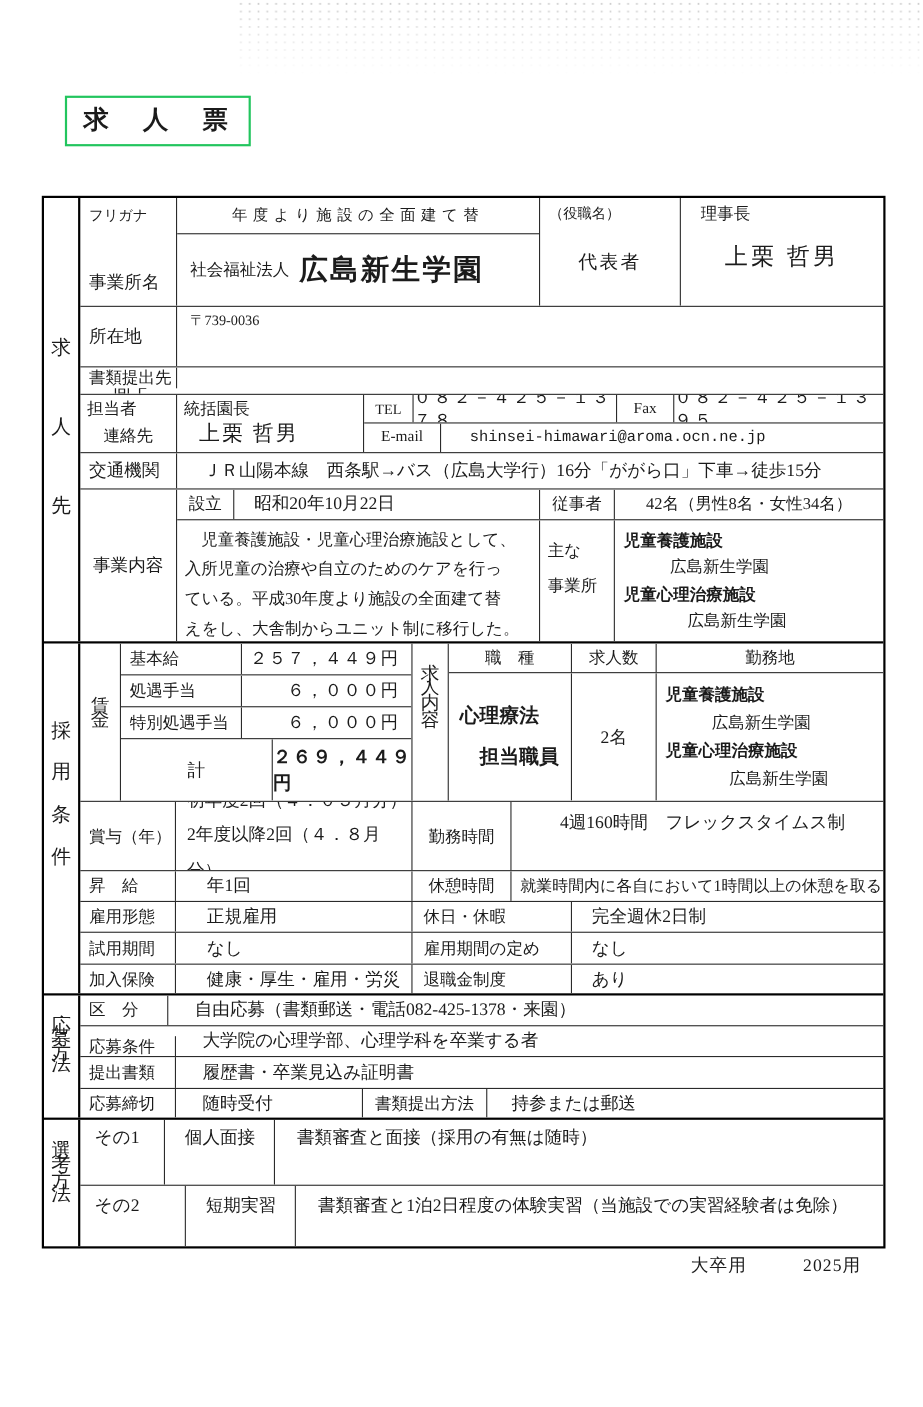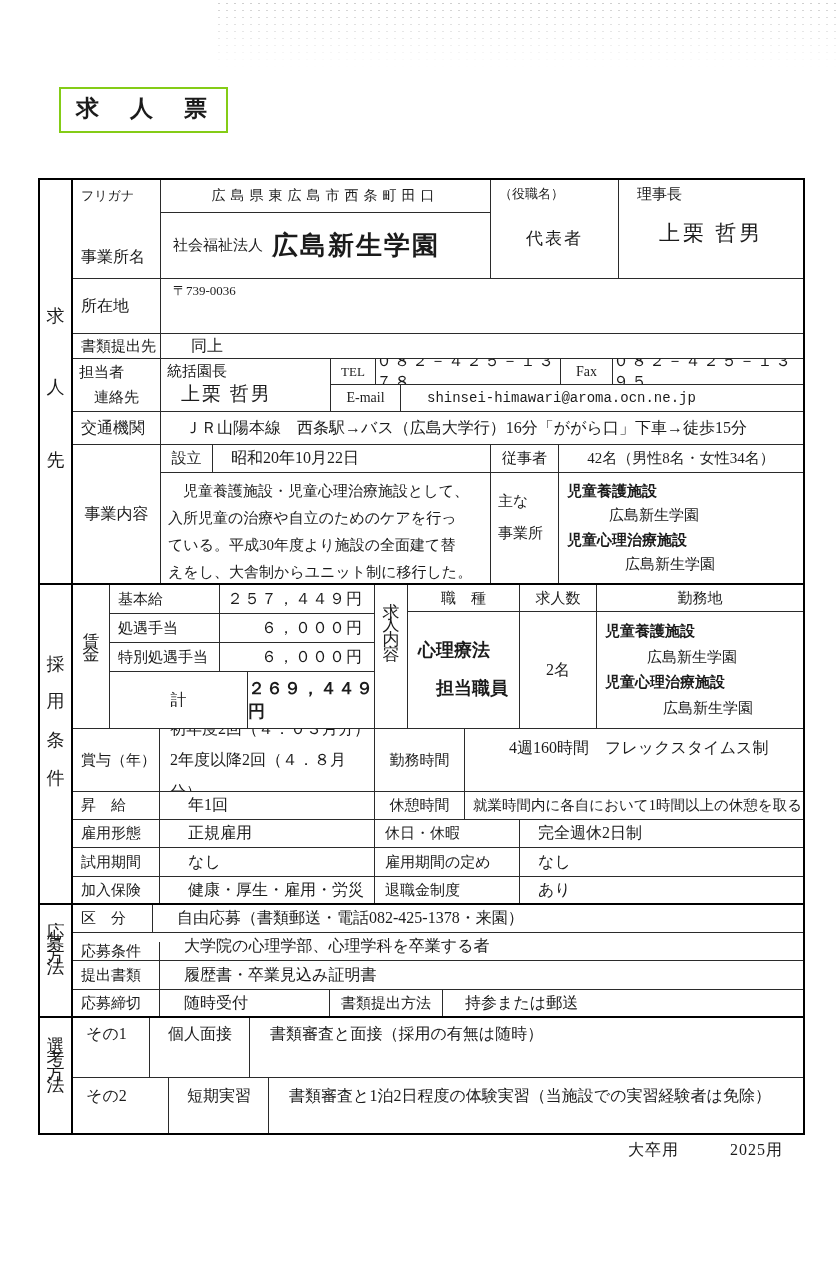--- a/index.html
+++ b/index.html
@@ -8,21 +8,21 @@
   body{ font-family:"Liberation Serif","DejaVu Serif",serif; color:var(--ink); }
   .sheet{ position:relative; width:839px; height:1279px; background:#fff; overflow:hidden; }
 
   
   .noise{ position:absolute; left:215px; top:0; width:624px; height:68px;
     background-image:radial-gradient(circle,#9a9a9a 0.8px, transparent 1.1px);
     background-size:8px 7px; opacity:.5;
     -webkit-mask-image:linear-gradient(to bottom,#000 0%,rgba(0,0,0,.55) 40%,transparent 100%);
             mask-image:linear-gradient(to bottom,#000 0%,rgba(0,0,0,.55) 40%,transparent 100%); }
 
-  .title-box{ position:absolute; left:59px; top:87px; border:2px solid #84cc16;
+  .title-box{ position:absolute; left:59px; top:87px; border:2px solid #22c55e;
     padding:4px 15px 7px 15px; font-size:23px; font-weight:700; letter-spacing:4px; }
 
   .tbl{ position:absolute; left:38px; top:178px; width:767px; height:957px;
     border:2px solid #000; display:flex; flex-direction:column; background:#fff; }
 
   .section{ display:flex; border-bottom:2px solid #000; min-height:0; }
   .section.last{ border-bottom:none; flex:1; }
   .vstrip{ width:33px; border-right:2px solid #000; display:flex; justify-content:center; overflow:hidden; }
   .vtext{ writing-mode:vertical-rl; text-orientation:upright; font-size:18px; }
   .vs1 .vtext{ letter-spacing:72px; padding-top:112px; }
@@ -82,21 +82,21 @@
         <div class="vtext">求人先</div>
       </div>
       <div class="scontent">
 
         <div class="fx bb cell" style="height:99px;">
           <div class="cell br fx col" style="width:88px; justify-content:space-between; padding:7px 8px 10px 8px;">
             <span class="small">フリガナ</span>
             <span class="val16">事業所名</span>
           </div>
           <div class="cell br fx col" style="width:330px;">
-            <div class="bb fx ac jc furi" style="height:33px;">広島県東広島市西条町田口</div>
+            <div class="bb fx ac jc furi" style="height:33px;">年度より施設の全面建て替</div>
             <div class="f1 fx ac" style="padding-left:12px;">
               <span class="corp">社会福祉法人</span>
               <span class="oname">広島新生学園</span>
             </div>
           </div>
           <div class="cell br fx col" style="width:128px; padding:5px 8px;">
             <span class="small">（役職名）</span>
             <div class="f1 fx ac jc val16" style="font-size:17px; letter-spacing:2px;">代表者</div>
           </div>
           <div class="cell fx col f1" style="padding:5px 10px;">
@@ -106,21 +106,21 @@
         </div>
 
         <div class="fx bb cell" style="height:55px;">
           <div class="cell br lab" style="width:88px; font-size:16px;">所在地</div>
           <div class="cell f1 fx col" style="padding:3px 0 4px 12px; justify-content:flex-start;gap:36px;">
             <span class="small">〒739-0036</span>
             <span style="font-size:17px; padding-left:22px; padding-bottom:2px;">広島県東広島市西条町田口391番地2</span>
           </div>
         </div>
 
-        <div class="fx bb cell" style="height:25px;">
+        <div class="fx bb cell" style="height:25px;flex-direction:column;">
           <div class="cell br lab" style="width:88px;">書類提出先</div>
           <div class="cell f1 fx ac val16" style="padding-left:30px;">同上</div>
         </div>
 
         <div class="fx bb cell" style="height:53px;">
           <div class="cell br lab pre" style="width:88px; line-height:1.7; padding-left:6px;">担当者
 　連絡先</div>
           <div class="cell br fx col" style="width:170px; padding:3px 6px; justify-content:space-between;">
             <span style="font-size:15px;">統括園長</span>
             <span class="cname" style="padding-bottom:2px;">上栗 哲男</span>

